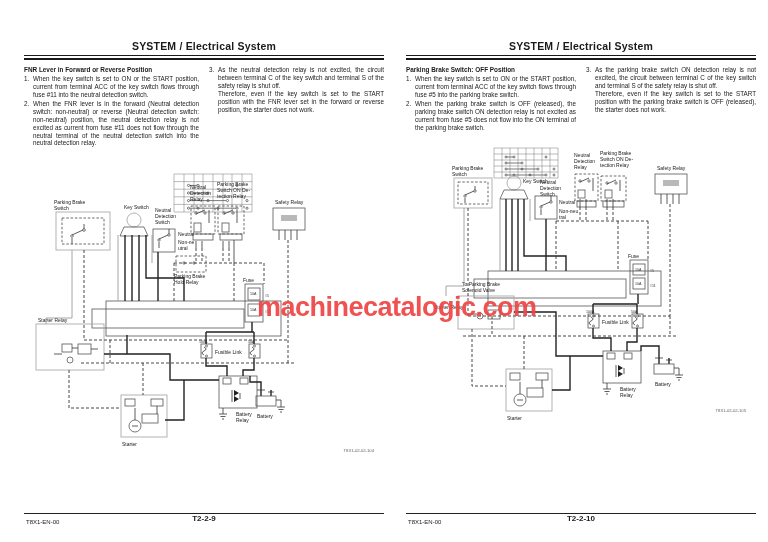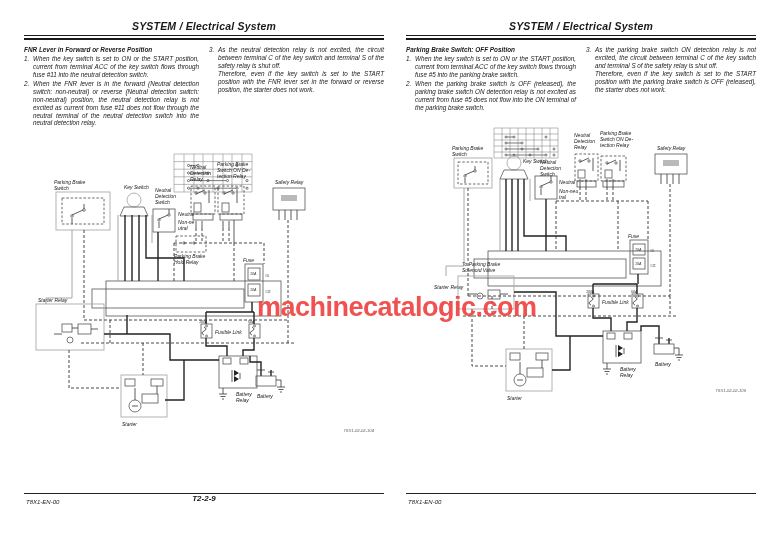--- a/index.html
+++ b/index.html
@@ -1,18 +1,18 @@
 <!DOCTYPE html>
 <html><head>
 <meta charset="utf-8">
 <style>
   html,body{margin:0;padding:0;background:#ffffff;}
   .canvas{position:relative;width:768px;height:542px;background:#fff;overflow:hidden;
           font-family:"Liberation Sans", sans-serif;color:#1a1a1a;}
-  .page{position:absolute;top:20px;height:494px;font-style:italic;}
+  .page{position:absolute;top:40px;height:494px;}
   .page-left{left:24px;width:360px;}
   .page-right{left:406px;width:350px;}
   .hdr{text-align:center;font-weight:bold;font-size:10.5px;letter-spacing:.2px;}
   .hdr-rule{height:2px;border-top:1px solid #1a1a1a;border-bottom:2px solid #1a1a1a;margin-top:3px;}
   .body-cols{display:flex;gap:10px;margin-top:6px;}
   .col{flex:1;font-size:6.3px;line-height:1.26;text-align:justify;}
   .sec-title{font-weight:bold;font-size:6.4px;margin-bottom:1px;text-align:left;}
   .item{display:flex;margin-bottom:1px;}
   .item .n{width:9px;flex:none;}
   .item .t{flex:1;white-space:pre-line;}
@@ -417,17 +417,18 @@
         <path class="w" d="M108,166 H150 V210 H197 M146,244 H164 V210"></path>
         <path class="wd" d="M62,62 V170 M62,170 H264 M264,58 V170 M174,61 V75 M180,61 V75 M201,61 V75 M207,61 V75 M150,75 H242 M242,75 V114 M150,75 V125 M212,75 V125 M57,190 H272 M264,170 V190 M118,190 V223 M86,170 V190 M66,183 V240 H100"></path>
         <path class="w2" d="M255,48 V58 M261,48 V58 M267,48 V58 M273,48 V58 M174,53 V61 M180,53 V61 M201,53 V61 M207,53 V61"></path>
       </g>
 
       <text class="fig" x="340" y="266" text-anchor="end">T8X1-02-02-105</text>
     </svg>
 
     <div class="footer">
       <span class="doc">T8X1-EN-00</span>
+      <div class="pg">T2-2-10</div>
     </div>
   </div>
 
   <div class="watermark" style="color: #ef4444; margin-top: 40px;">machinecatalogic.com</div>
 </div>
 
 </body></html>

